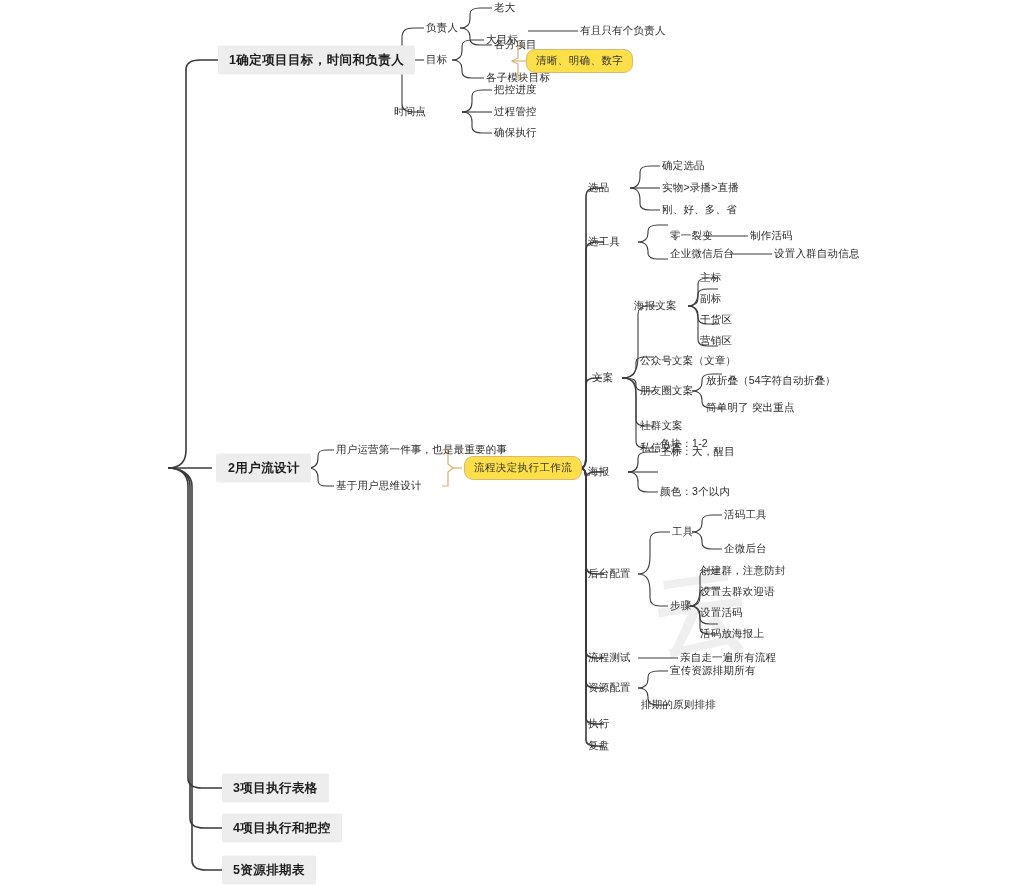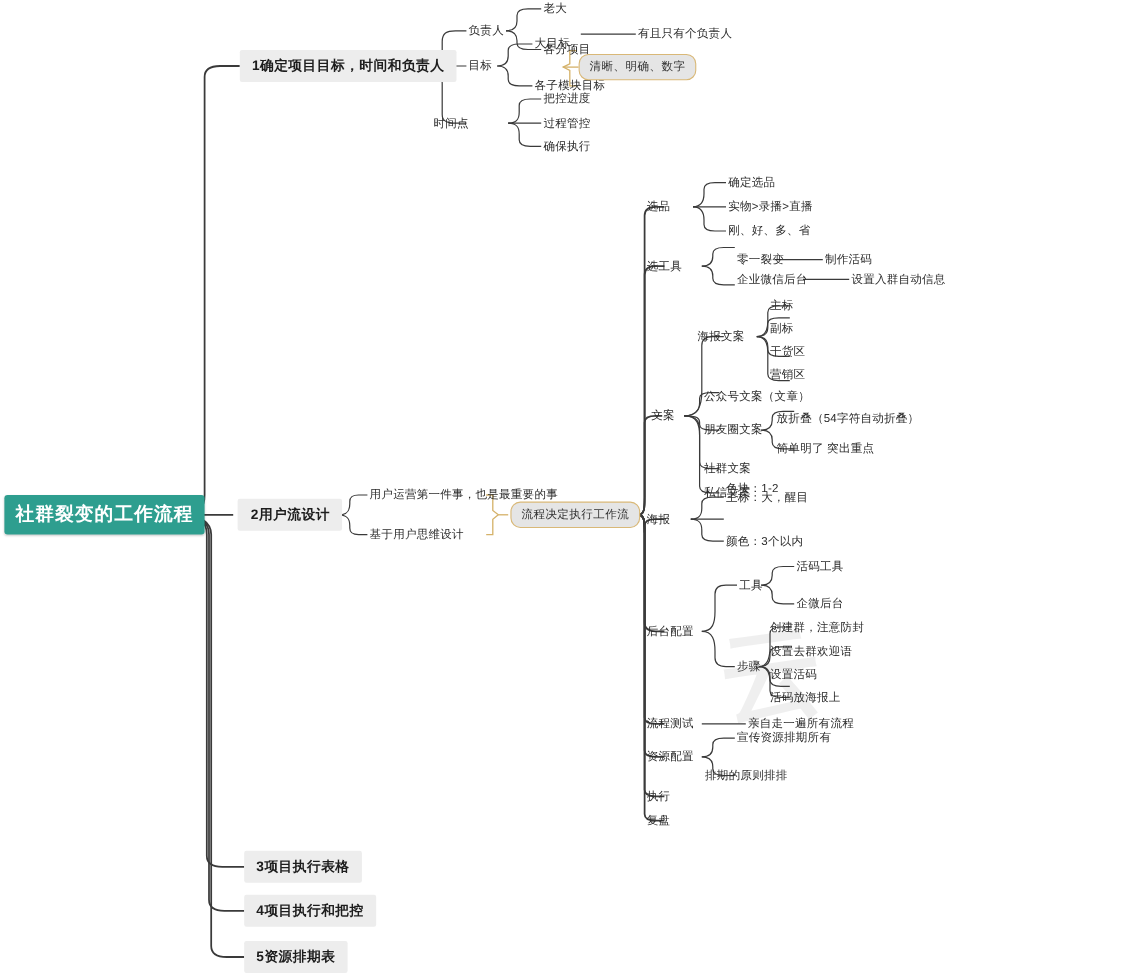--- a/index.html
+++ b/index.html
@@ -21,21 +21,21 @@
     padding:6px 10px 7px 10px;border-radius:3px;letter-spacing:1px;
     box-shadow:0 1px 2px rgba(0,0,0,.18);
   }
   .branch{
     background:#ededed;color:#1d1d1d;font-weight:bold;font-size:12.5px;
     padding:6px 11px;border-radius:2px;letter-spacing:.4px;
   }
   .leaf{font-size:10.5px;color:#2b2b2b;letter-spacing:.2px;}
   .leaf.b{font-weight:normal;}
   .callout{
-    border:1.2px solid #d9b877;border-radius:9px;background:#e5e5e5;
+    border:1.2px solid #d9b877;border-radius:9px;background:#fde047;
     font-size:10.5px;color:#333;padding:4px 9px;letter-spacing:.4px;
   }
   .watermark{
     position:absolute;left:655px;top:545px;width:180px;height:120px;
     opacity:.09;pointer-events:none;
     font-size:92px;font-weight:bold;color:#555;
     transform:rotate(-8deg);font-family:"Liberation Serif",serif;
   }
 </style>
 </head>
@@ -128,21 +128,20 @@
     <path d="M690,606 C698,606 700,612 700,620 L700,628 C700,633 704,634 710,634 L718,634"></path>
 
     <path d="M638,658 L678,658"></path>
 
     <path d="M638,688 C646,688 648,684 648,679 L648,677 C648,672 652,671 658,671 L668,671"></path>
     <path d="M638,688 C646,688 648,692 648,697 L648,699 C648,704 652,705 658,705 L668,705"></path>
   </svg>
 
   <div class="watermark">云</div>
 
-  <div class="node root" style="left:4px;top:468px;">社群裂变的工作流程</div>
 
   <div class="node branch" style="left:218px;top:60px;">1确定项目目标，时间和负责人</div>
   <div class="node leaf b" style="left:426px;top:28px;">负责人</div>
   <div class="node leaf" style="left:494px;top:8px;">老大</div>
   <div class="node leaf" style="left:494px;top:45px;">各分项目</div>
   <div class="node leaf" style="left:580px;top:31px;">有且只有个负责人</div>
 
   <div class="node leaf b" style="left:426px;top:60px;">目标</div>
   <div class="node leaf" style="left:486px;top:40px;">大目标</div>
   <div class="node leaf" style="left:486px;top:78px;">各子模块目标</div>

